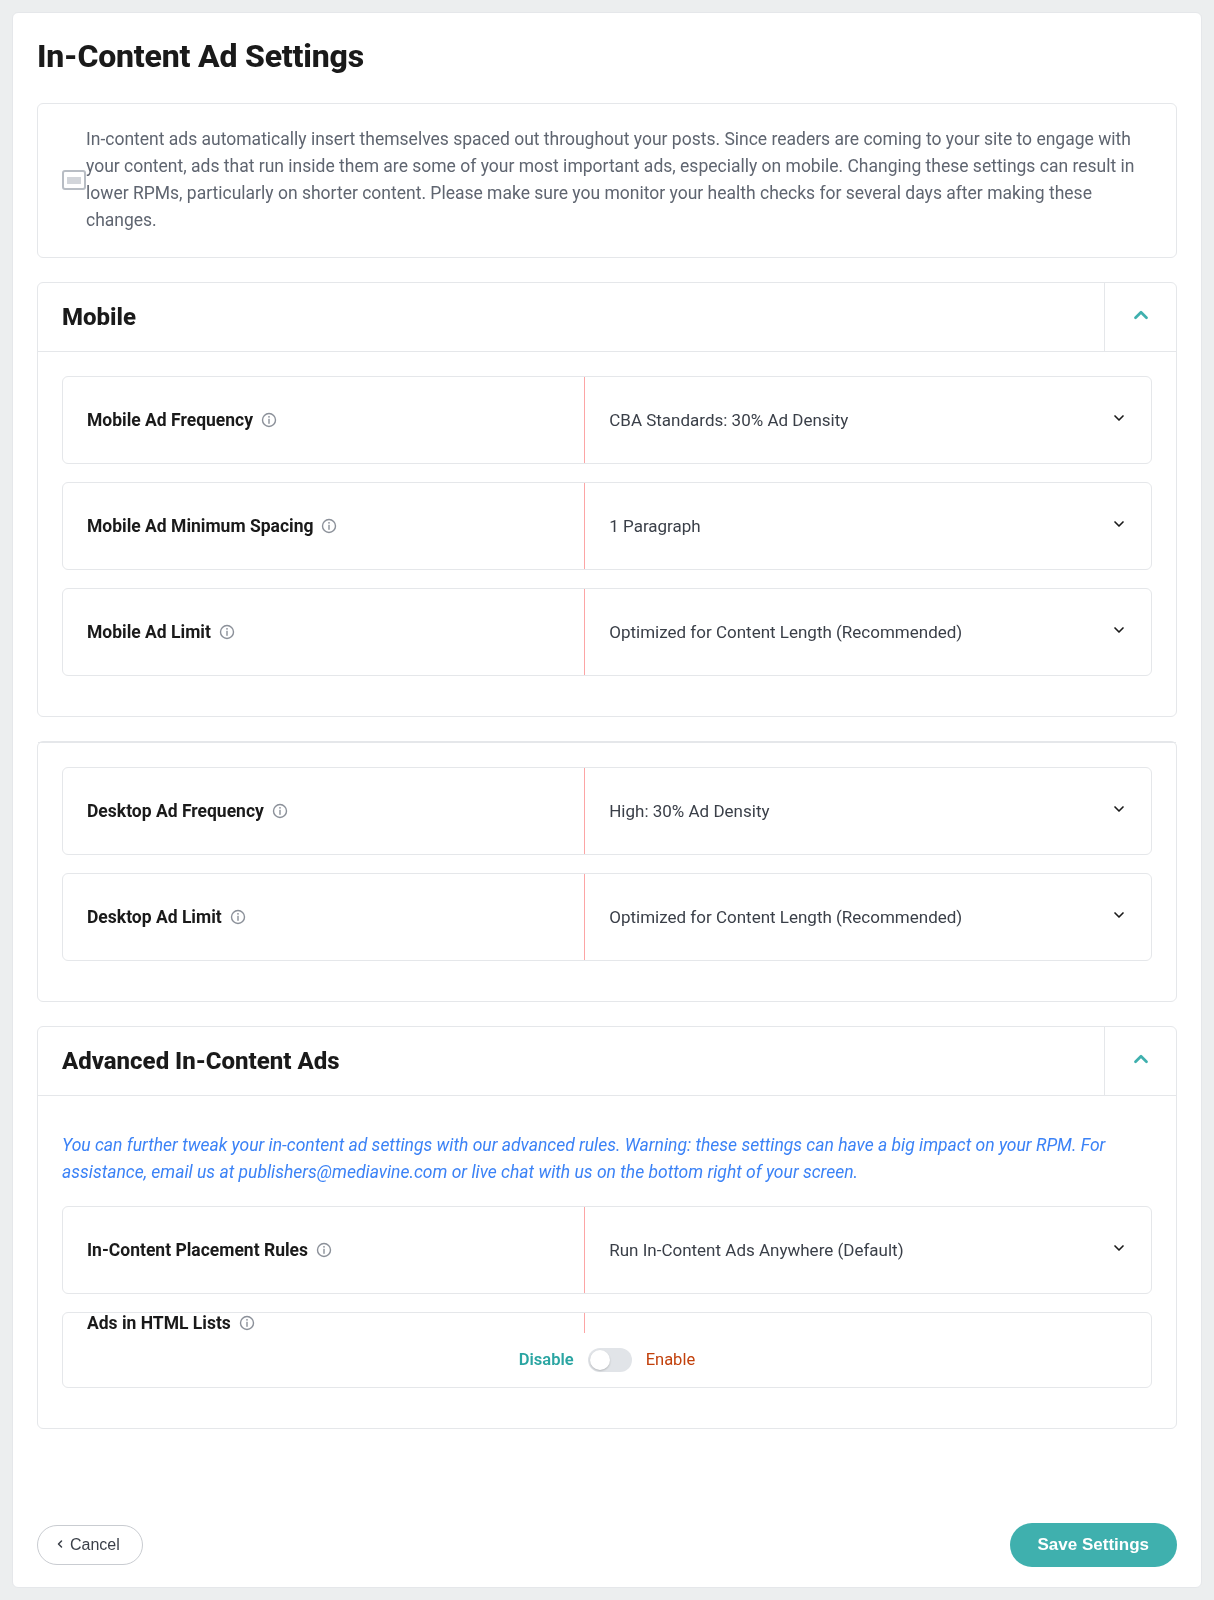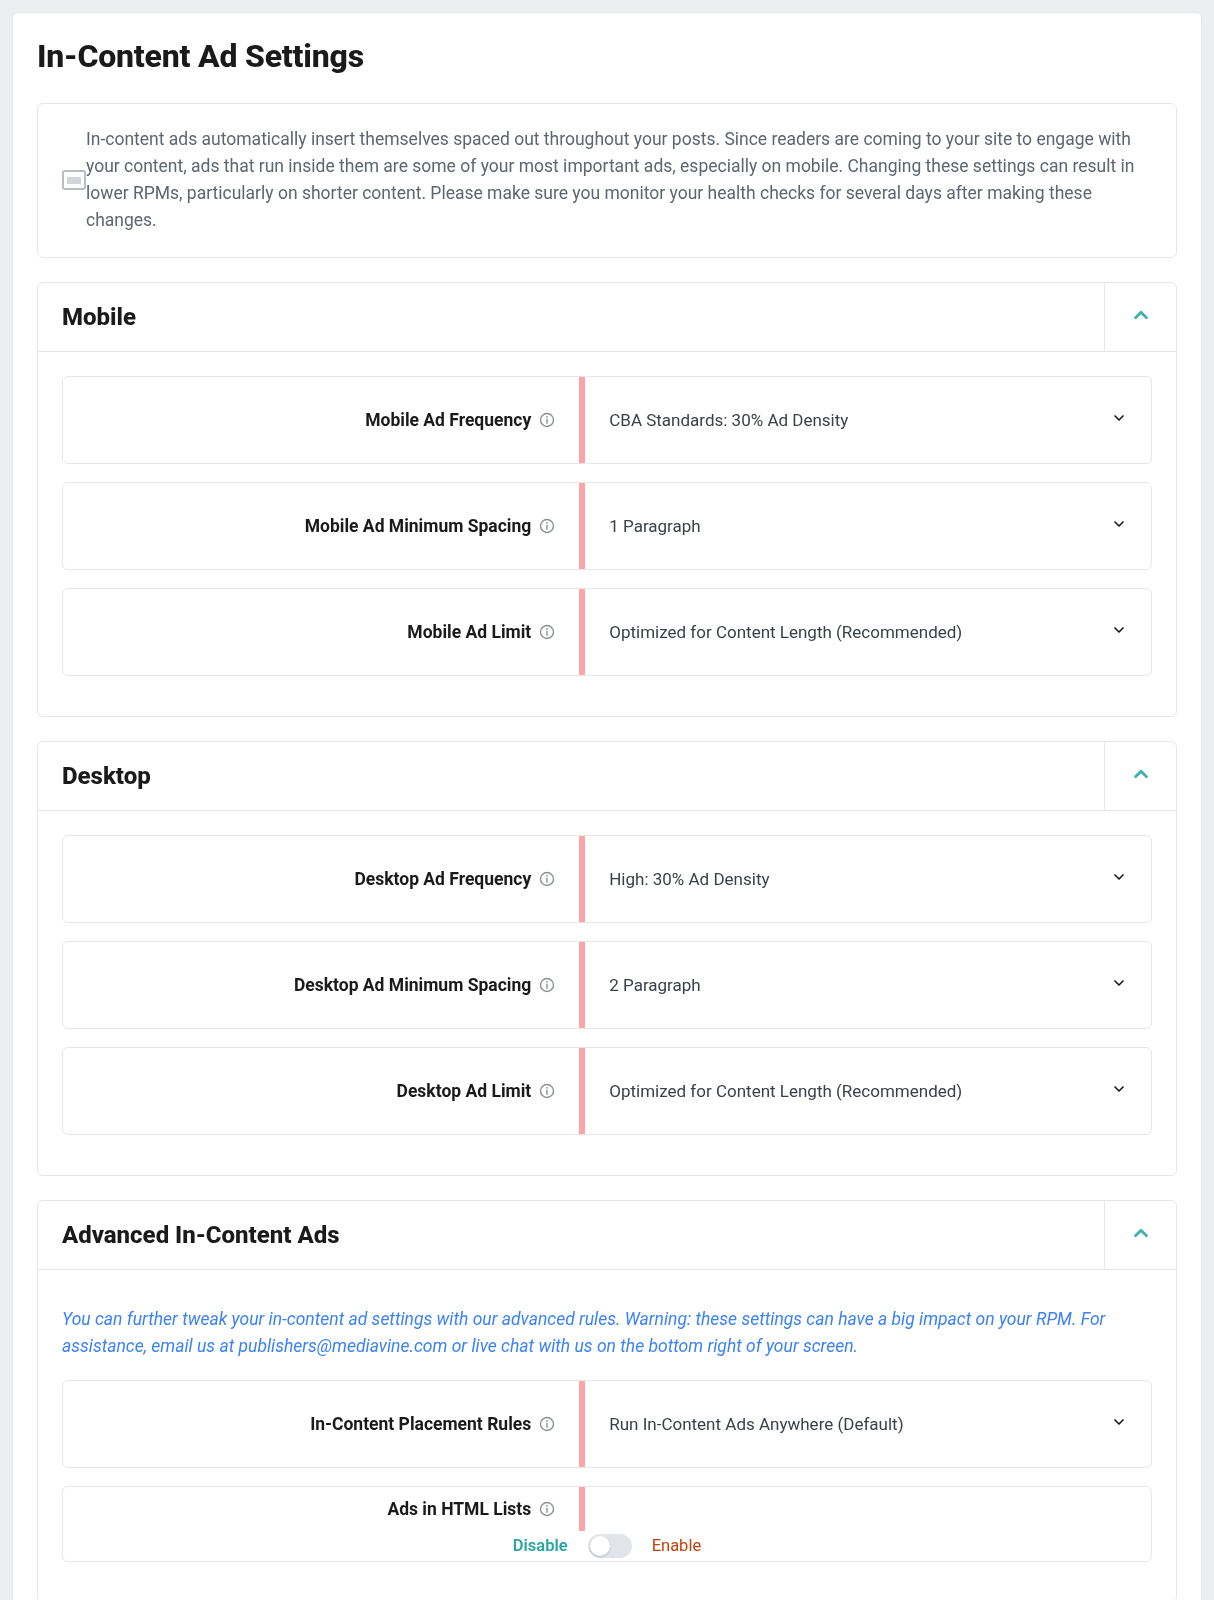--- a/index.html
+++ b/index.html
@@ -89,26 +89,25 @@
   .setting-row {
     border: 1px solid #e5e7ea;
     border-radius: 6px;
     display: flex;
     margin-bottom: 18px;
     min-height: 88px;
   }
   .setting-row:last-child { margin-bottom: 16px; }
   .setting-label-cell {
     width: 48%;
-    border-right: 6px solid #fca5a5;
-    display: flex;
-    align-items: center;
-    padding: 12px 24px;
+    border-right: 1px solid #fca5a5;
+    display: flex;
+    align-items: center;
+    padding: 0 24px;
     gap: 8px;
-    justify-content: flex-end;
   }
   .setting-label-cell .lbl {
     font-size: 17.5px;
     font-weight: 700;
     color: #1a1a1a;
   }
   .info-icn { width: 16px; height: 16px; flex: 0 0 auto; }
   .setting-value-cell {
     flex: 1;
     display: flex;
@@ -127,21 +126,21 @@
     color: #3a3f48;
   }
   .dropdown svg { width: 16px; height: 16px; }
 
   
   .toggle-wrap {
     flex: 1;
     display: flex;
     align-items: center;
     justify-content: center;
-    gap: 20px;
+    gap: 14px;
   }
   .toggle-wrap .opt { font-size: 16.5px; }
   .toggle-wrap .disable { color: #2aa5a2; font-weight: 600; }
   .toggle-wrap .enable { color: #c2410c; }
   .switch {
     width: 44px; height: 24px;
     background: #e1e4e8;
     border-radius: 999px;
     position: relative;
     cursor: pointer;
@@ -277,30 +276,20 @@
                   <path d="M6 9l6 6 6-6" fill="none" stroke="#1a1a1a" stroke-width="2.5" stroke-linecap="round" stroke-linejoin="round"></path>
                 </svg></span>
           </div>
         </div>
       </div>
 
     </div>
   </div>
 
   <div class="section">
-    <div class="section-header">
-      <h2>Desktop</h2>
-      <div class="collapse-btn">
-        <span>
-          <svg viewBox="0 0 24 24">
-              <path d="M6 15l6-6 6 6" fill="none" stroke="#3fb0ae" stroke-width="3" stroke-linecap="round" stroke-linejoin="round"></path>
-            </svg>
-        </span>
-      </div>
-    </div>
     <div class="section-body">
 
       <div class="setting-row">
         <div class="setting-label-cell">
           <span class="lbl">Desktop Ad Frequency</span>
           <span class="info-icn">
             <svg viewBox="0 0 16 16">
                 <circle cx="8" cy="8" r="6.5" fill="none" stroke="#8b9099" stroke-width="1.4"></circle>
                 <rect x="7.3" y="6.8" width="1.4" height="5" fill="#8b9099"></rect>
                 <circle cx="8" cy="4.8" r="0.9" fill="#8b9099"></circle>
@@ -310,40 +299,20 @@
         <div class="setting-value-cell">
           <div class="dropdown">
             <span class="val">High: 30% Ad Density</span>
             <span><svg viewBox="0 0 24 24">
                   <path d="M6 9l6 6 6-6" fill="none" stroke="#1a1a1a" stroke-width="2.5" stroke-linecap="round" stroke-linejoin="round"></path>
                 </svg></span>
           </div>
         </div>
       </div>
 
-      <div class="setting-row">
-        <div class="setting-label-cell">
-          <span class="lbl">Desktop Ad Minimum Spacing</span>
-          <span class="info-icn">
-            <svg viewBox="0 0 16 16">
-                <circle cx="8" cy="8" r="6.5" fill="none" stroke="#8b9099" stroke-width="1.4"></circle>
-                <rect x="7.3" y="6.8" width="1.4" height="5" fill="#8b9099"></rect>
-                <circle cx="8" cy="4.8" r="0.9" fill="#8b9099"></circle>
-              </svg>
-          </span>
-        </div>
-        <div class="setting-value-cell">
-          <div class="dropdown">
-            <span class="val">2 Paragraph</span>
-            <span><svg viewBox="0 0 24 24">
-                  <path d="M6 9l6 6 6-6" fill="none" stroke="#1a1a1a" stroke-width="2.5" stroke-linecap="round" stroke-linejoin="round"></path>
-                </svg></span>
-          </div>
-        </div>
-      </div>
 
       <div class="setting-row">
         <div class="setting-label-cell">
           <span class="lbl">Desktop Ad Limit</span>
           <span class="info-icn">
             <svg viewBox="0 0 16 16">
                 <circle cx="8" cy="8" r="6.5" fill="none" stroke="#8b9099" stroke-width="1.4"></circle>
                 <rect x="7.3" y="6.8" width="1.4" height="5" fill="#8b9099"></rect>
                 <circle cx="8" cy="4.8" r="0.9" fill="#8b9099"></circle>
               </svg>

